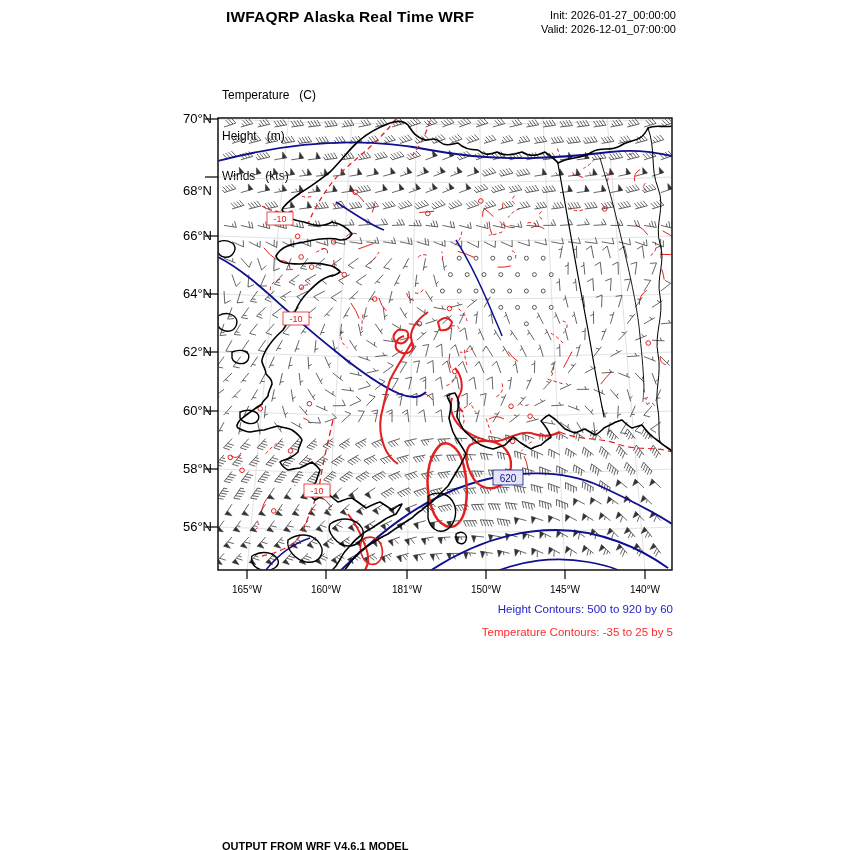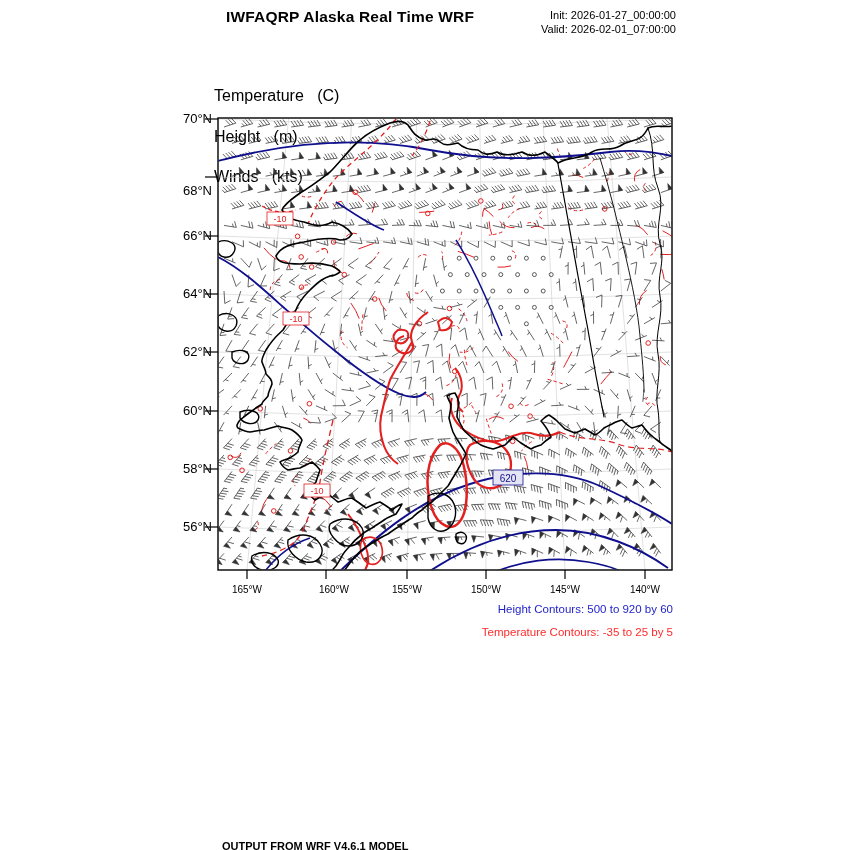--- a/index.html
+++ b/index.html
@@ -3,35 +3,35 @@
 <meta charset="utf-8">
 <style>
   html,body{margin:0;padding:0;background:#fff;}
   #canvas{position:relative;width:850px;height:850px;background:#ffffff;overflow:hidden;
           font-family:"Liberation Sans","DejaVu Sans",sans-serif;color:#000;}
   #mapsvg{position:absolute;left:0;top:0;width:850px;height:850px;}
   .title{position:absolute;left:350px;top:8px;transform:translateX(-50%);
          font-size:15.5px;font-weight:bold;white-space:nowrap;letter-spacing:.2px;}
   .initblock{position:absolute;right:174px;top:9px;text-align:right;font-size:11px;line-height:13.5px;}
   .initblock .init{font-weight:normal;}
-  .varlegend{position:absolute;left:214px;top:62px;font-size:16px;line-height:13.5px;white-space:pre;}
+  .varlegend{position:absolute;left:222px;top:62px;font-size:12px;line-height:13.5px;white-space:pre;}
   .latlabel{position:absolute;right:638px;height:12px;line-height:12px;font-size:13px;white-space:nowrap;}
   .lonlabel{position:absolute;top:584px;transform:translateX(-50%);font-size:10px;white-space:nowrap;}
   .hlegend{position:absolute;right:177px;top:603px;font-size:11.5px;}
   .tlegend{position:absolute;right:177px;top:626px;font-size:11.5px;}
   .footer{position:absolute;left:222px;top:813px;font-size:11px;font-weight:bold;line-height:13.5px;white-space:pre;}
 </style>
 </head>
 <body>
 
 <div id="canvas">
   <div class="title">IWFAQRP Alaska Real Time WRF</div>
   <div class="initblock">
     <div class="init">Init: 2026-01-27_00:00:00</div>
-    <div class="valid">Valid: 2026-02-01_07:00:00</div>
+    <div class="valid">Valid: 2026-12-01_07:00:00</div>
   </div>
   <div class="varlegend">
     <div>Temperature   (C)</div>
     <div>Height   (m)</div>
     <div>Winds   (kts)</div>
   </div>
 
   <svg id="mapsvg" viewBox="0 0 850 850">
       <defs>
         <clipPath id="mapclip">
@@ -1119,22 +1119,22 @@
       <div class="latlabel" style="top: 185px;">68°N</div>
       <div class="latlabel" style="top: 230px;">66°N</div>
       <div class="latlabel" style="top: 288px;">64°N</div>
       <div class="latlabel" style="top: 346px;">62°N</div>
       <div class="latlabel" style="top: 405px;">60°N</div>
       <div class="latlabel" style="top: 463px;">58°N</div>
       <div class="latlabel" style="top: 521px;">56°N</div>
     </div>
   <div id="lonlabels">
       <div class="lonlabel" style="left: 247px;">165°W</div>
-      <div class="lonlabel" style="left: 326px; margin-left: 8px;">160°W</div>
-      <div class="lonlabel" style="left: 407px;">155°W</div>
+      <div class="lonlabel" style="left: 326px;">160°W</div>
+      <div class="lonlabel" style="left: 407px;">181°W</div>
       <div class="lonlabel" style="left: 486px;">150°W</div>
       <div class="lonlabel" style="left: 565px;">145°W</div>
       <div class="lonlabel" style="left: 645px;">140°W</div>
     </div>
 
   <div class="hlegend" style="color: rgb(35, 35, 204); text-align: center;">Height Contours: 500 to 920 by 60</div>
   <div class="tlegend" style="color: rgb(255, 42, 42);">Temperature Contours: -35 to 25 by 5</div>
 
   <div class="footer">
     <div>OUTPUT FROM WRF V4.6.1 MODEL</div>

